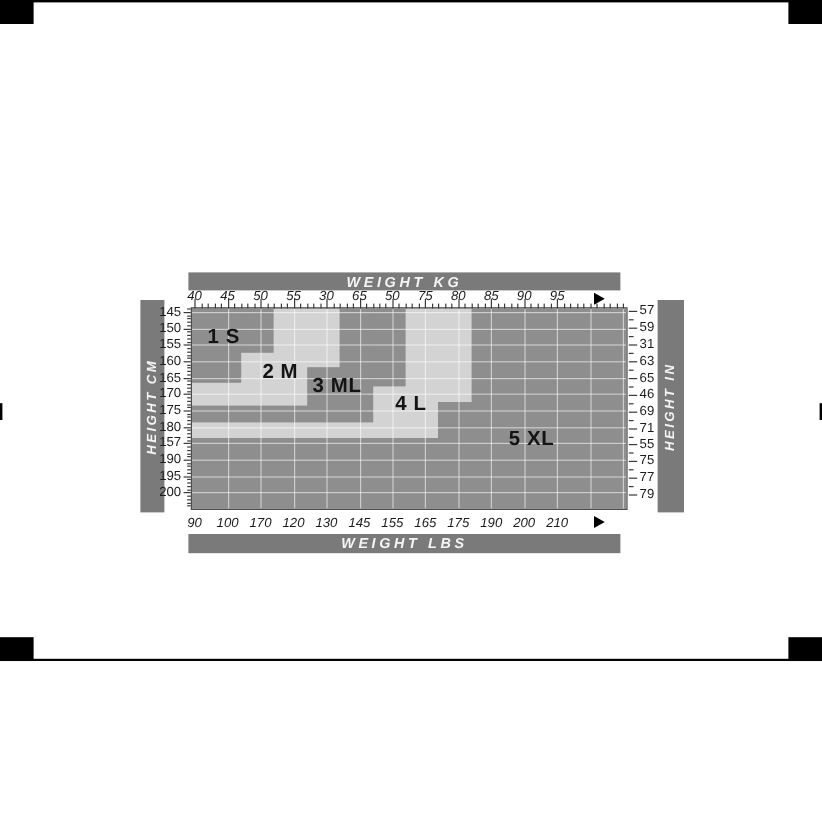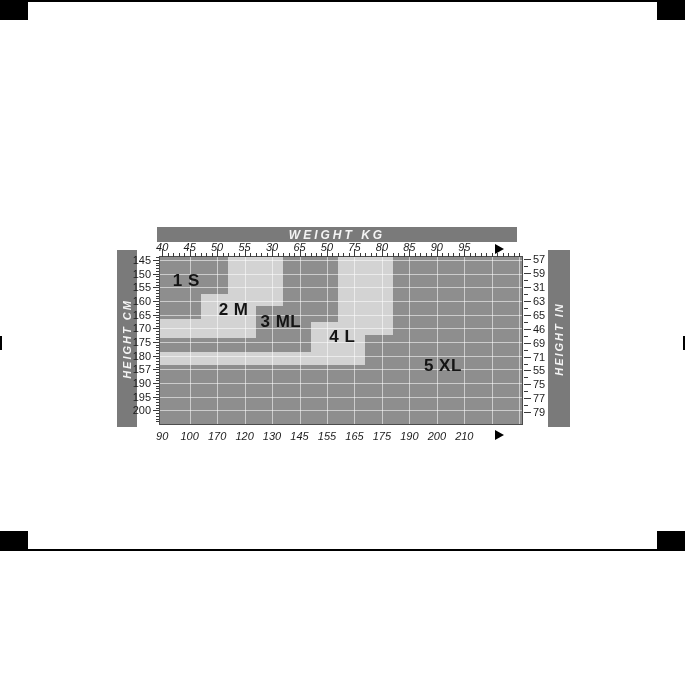--- a/index.html
+++ b/index.html
@@ -35,20 +35,23 @@
   <div class="frame-line frame-bottom" style="background: rgb(0, 0, 0);"></div>
   <div class="corner tl" style="background: rgb(0, 0, 0);"></div>
   <div class="corner tr" style="background: rgb(0, 0, 0);"></div>
   <div class="corner bl" style="background: rgb(0, 0, 0);"></div>
   <div class="corner br" style="background: rgb(0, 0, 0);"></div>
   <div class="side-mark left-mark" style="background: rgb(0, 0, 0);"></div>
   <div class="side-mark right-mark" style="background: rgb(0, 0, 0);"></div>
 
   <div class="hbar top-bar" style="background: rgb(122, 122, 122);">
     <span class="hbar-text" style="color: rgb(244, 244, 244);">WEIGHT KG</span>
+  </div>
+  <div class="hbar bottom-bar" style="background: rgb(122, 122, 122);">
+    <span class="hbar-text" style="color: rgb(244, 244, 244);">WEIGHT LBS</span>
   </div>
   <div class="vbar left-bar" style="background: rgb(122, 122, 122);">
     <span class="vbar-text" style="color: rgb(244, 244, 244);">HEIGHT CM</span>
   </div>
   <div class="vbar right-bar" style="background: rgb(122, 122, 122);">
     <span class="vbar-text" style="color: rgb(244, 244, 244);">HEIGHT IN</span>
   </div>
 
 <div style="position: absolute; left: 160px; top: 257px; width: 362px; height: 167px; background: rgb(142, 142, 142); overflow: hidden;">
       <div style="position: absolute; left: 0px; top: 0px; width: 232.91px; height: 78.1702px; background: rgb(211, 211, 211);"></div>

